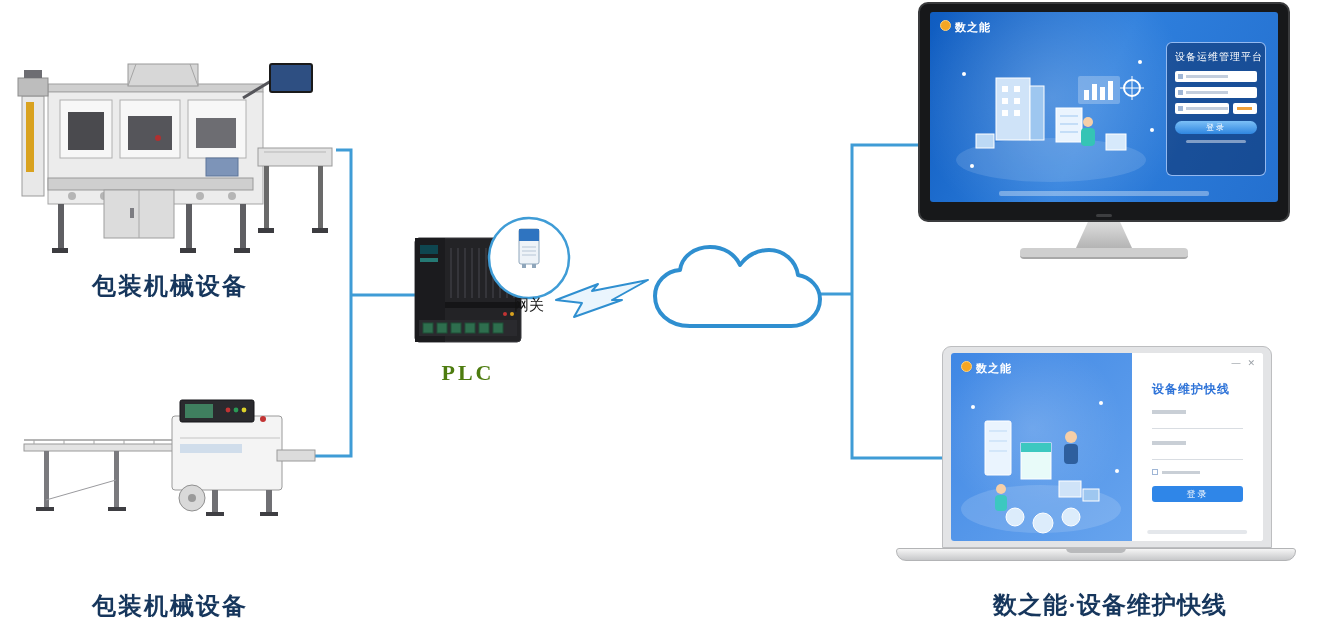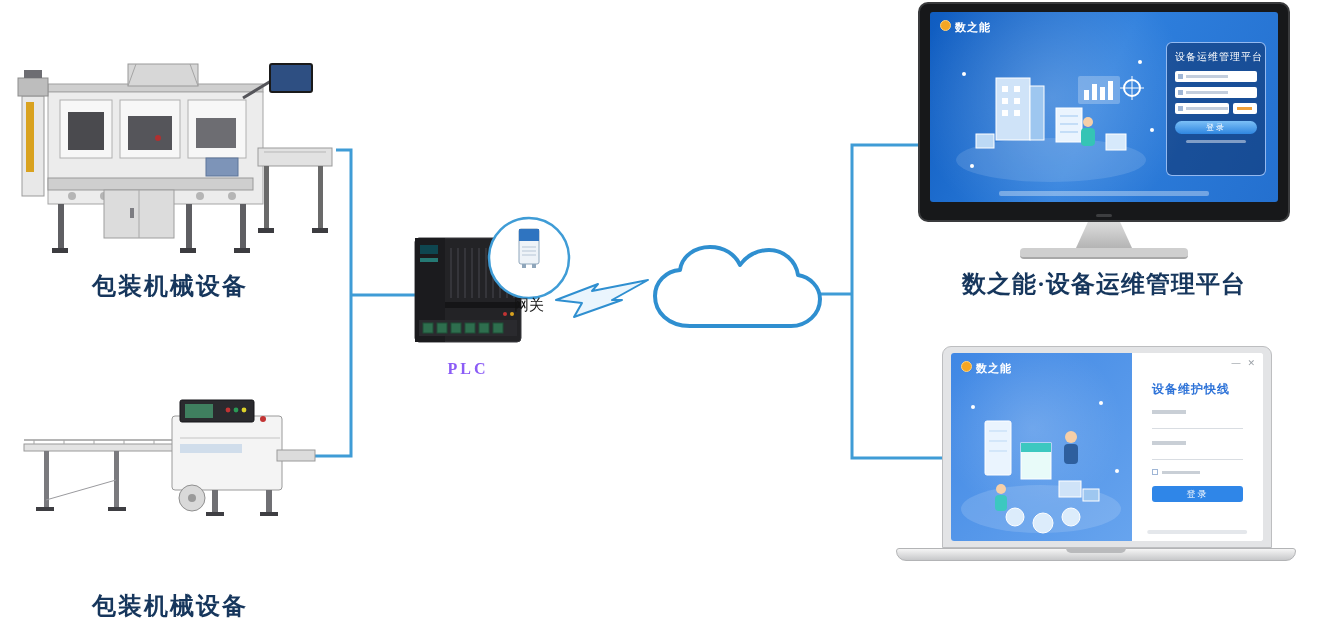--- a/index.html
+++ b/index.html
@@ -79,22 +79,22 @@
              border-radius:0 0 6px 6px;z-index:3;}
 
   
   .gw-circle{position:absolute;left:487px;top:216px;z-index:4;}
   .gw-device{position:absolute;left:511px;top:226px;z-index:5;}
   .gw-label{position:absolute;left:499px;top:272px;width:60px;text-align:center;
             font-family:"Liberation Serif","DejaVu Serif",serif;font-size:15px;color:#131313;z-index:6;margin-top:24px;}
 
   .cloud-label{left:660px;top:282px;width:155px;font-size:20px;font-weight:700;letter-spacing:2px;}
   .plc-label{position:absolute;left:413px;top:360px;width:110px;text-align:center;z-index:6;
-             font-family:"Liberation Serif","DejaVu Serif",serif;font-weight:700;font-size:16px;
-             color:#8b5cf6;letter-spacing:3px;}
+             font-family:"Liberation Serif","DejaVu Serif",serif;font-weight:700;font-size:22px;
+             color:#4d7c0f;letter-spacing:3px;}
 </style>
 </head>
 <body>
 
 <div class="canvas">
 
   <svg class="lines" width="1317" height="631">
     <path d="M336 150 H351 V456 H315" fill="none" stroke="#3f9cd6" stroke-width="3"></path>
     <path d="M351 295 H415" fill="none" stroke="#3f9cd6" stroke-width="3"></path>
     <path d="M918 145 H852 V458 H944" fill="none" stroke="#3f9cd6" stroke-width="3"></path>
@@ -300,21 +300,20 @@
       <div class="m-field"></div>
       <div class="cap-row">
         <div class="m-field"></div>
         <div class="cap-box"></div>
       </div>
       <div class="m-btn">登录</div>
       <div class="m-links"></div>
     </div>
     <div class="m-footer"></div>
   </div>
-  <div class="caption" style="left:918px;top:268px;width:372px;letter-spacing:1px;">数之能·设备运维管理平台</div>
 
   <div class="lap-screen">
     <div class="lap-display">
       <div class="lap-left">
         <div class="brand">
           <span class="brand-dot"></span>
           <span class="brand-txt">数之能</span>
         </div>
         <div class="abs" style="left:0;top:24px;">
           <svg width="182" height="164" viewBox="0 0 182 164">
@@ -354,14 +353,15 @@
           <span class="box"></span>
           <span class="bar"></span>
         </div>
         <div class="l-btn">登录</div>
         <div class="l-footer"></div>
       </div>
     </div>
   </div>
   <div class="lap-base"></div>
   <div class="lap-notch"></div>
+  <div class="caption" style="left:930px;top:589px;width:360px;letter-spacing:1px;">数之能·设备维护快线</div>
 
 </div>
 
 </body></html>

